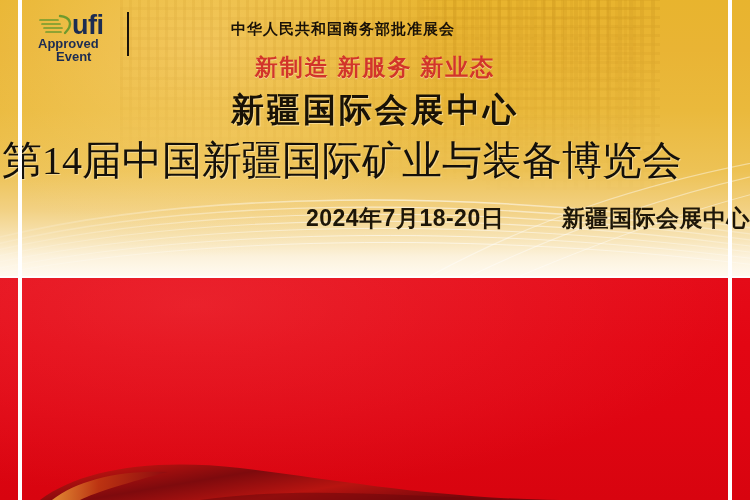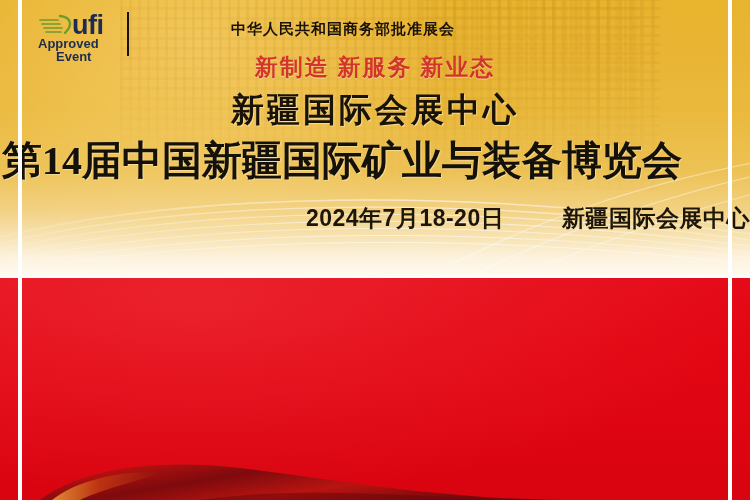--- a/index.html
+++ b/index.html
@@ -83,21 +83,21 @@
   .forum-title{
     position:absolute; left:0; top:88px; width:750px; text-align:center;
     font-family:"Liberation Serif","DejaVu Serif",serif;
     font-weight:bold; font-size:33px; letter-spacing:3px;
     color:#191206;
     text-shadow:1px 1px 0 rgba(255,236,190,.6);
   }
   .expo-title-gold{
     position:absolute; left:0; top:133px; width:684px; text-align:center;
     font-family:"Liberation Serif","DejaVu Serif",serif;
-    font-weight:bold; font-size:40px; letter-spacing:0px;
+    font-weight:normal; font-size:40px; letter-spacing:0px;
     color:#14100a;
     text-shadow:1px 1px 0 rgba(255,240,200,.5);
     white-space:nowrap;
   }
   .meta-gold{
     position:absolute; left:0; top:203px; width:750px; text-align:right;
     font-weight:bold; font-size:23px; color:#1d1608;
     letter-spacing:.5px; white-space:nowrap;
   }
   .meta-gold .gap{ display:inline-block; width:44px; }

